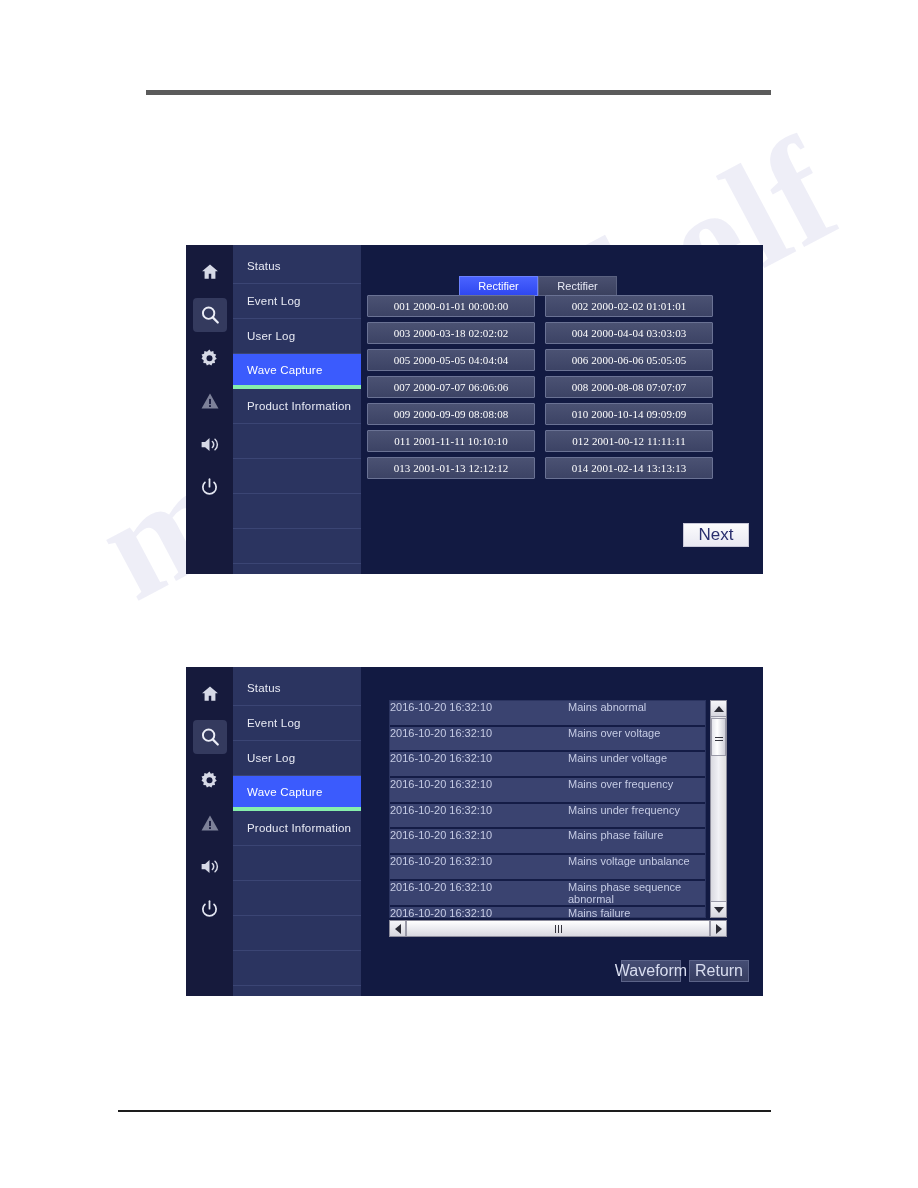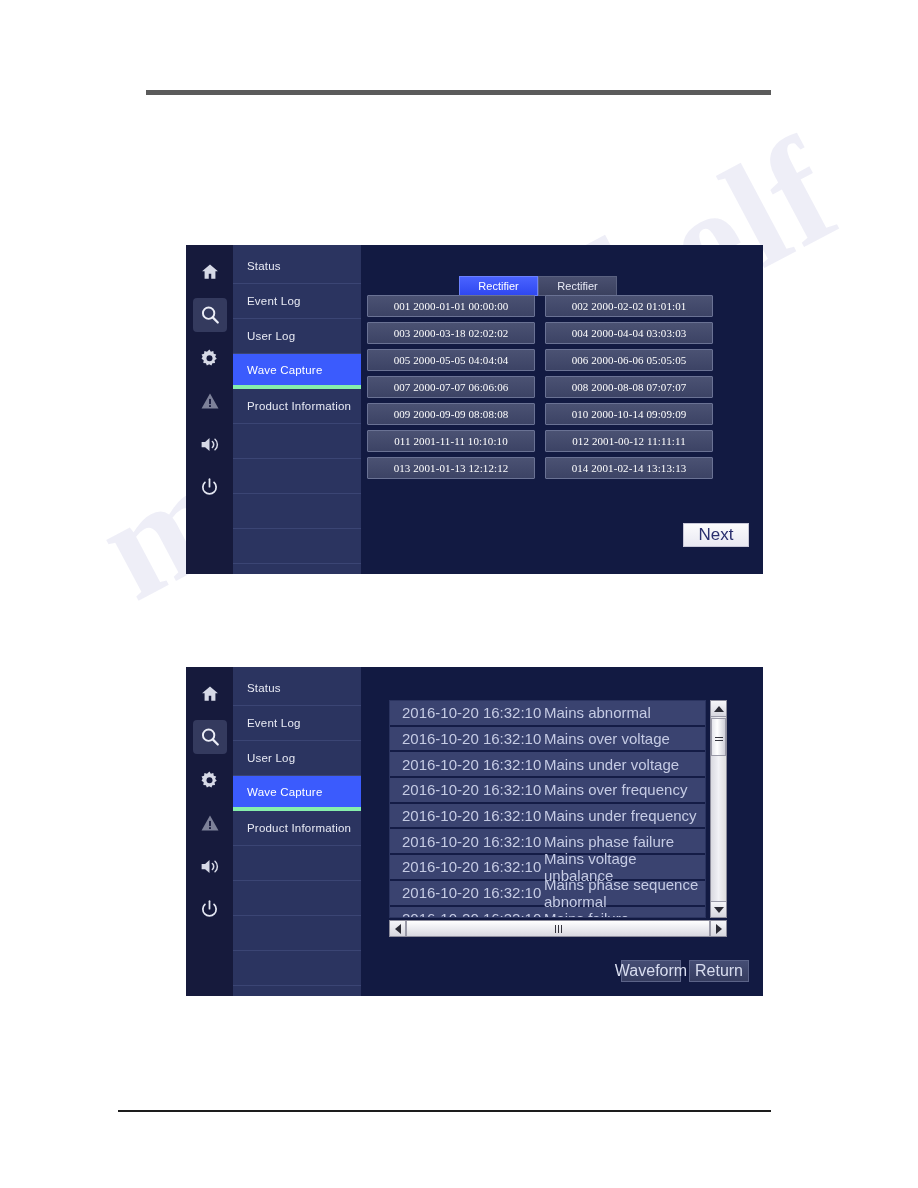--- a/index.html
+++ b/index.html
@@ -158,29 +158,28 @@
     position: absolute;
     left: 28px; top: 33px;
     width: 317px;
     height: 218px;
     border: 1px solid #2b3460;
     background: #141c46;
     overflow: hidden;
   }
   .log-row {
     height: 25.7px;
-    display: flex; align-items: center;
+    display: flex; 
     background: #3a4370;
     border-bottom: 2px solid #141c46;
     color: #c5cbe4;
-    font-size: 15px;
-    padding-left: 12px;
+    font-size: 11px;
   }
   .log-row .ts { width: 142px; flex: 0 0 142px; }
-  .log-row .desc { flex: 1 1 auto; }
+  .log-row .desc { flex: 1 1 auto; margin-left: 36px; }
 
   
   .vscroll {
     position: absolute;
     left: 349px; top: 33px;
     width: 17px; height: 218px;
     background: linear-gradient(90deg,#d9d9e0,#f2f2f6,#dededf);
     border: 1px solid #8d8d9c;
   }
   .sb-btn {

